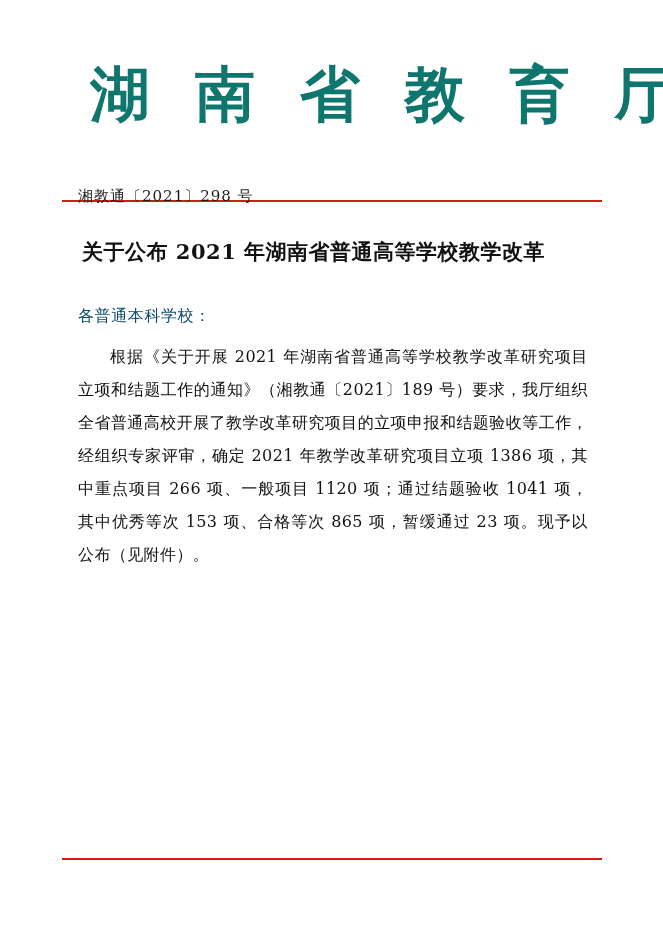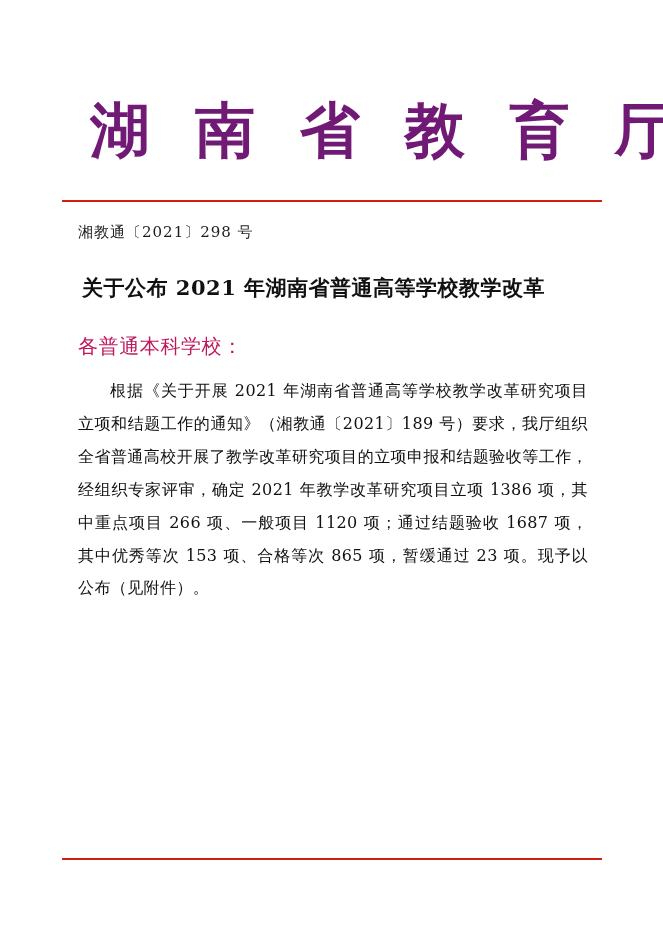--- a/index.html
+++ b/index.html
@@ -19,23 +19,23 @@
     box-sizing: border-box;
   }
   .doc-inner {
     position: absolute;
     left: 78px;
     top: 0;
     width: 510px;
     height: 952px;
   }
   .masthead {
-    margin-top: 96px;
+    margin-top: 60px;
     text-align: left;
-    color: #701a75;
+    color: #0f766e;
     font-family: "DejaVu Serif", "Liberation Serif", serif;
     font-weight: bold;
     font-size: 60px;
     letter-spacing: 12px;
     line-height: 1.15;
     white-space: nowrap;
     text-indent: 12px;
   }
   .doc-number {
     margin-top: 58px;
@@ -49,24 +49,24 @@
     margin-top: 28px;
     text-align: left;
     font-size: 21px;
     font-weight: bold;
     line-height: 1.75;
     color: #111111;
     letter-spacing: 0.5px;
     padding: 0 4px;
   }
   .salutation {
-    margin-top: 20px;
-    font-size: 20px;
+    margin-top: 30px;
+    font-size: 16px;
     line-height: 1.9;
-    color: #be185d;
+    color: #0c4a6e;
     letter-spacing: 0.6px;
   }
   .para {
     margin-top: 10px;
     font-size: 16px;
     line-height: 2.06;
     color: #111111;
     text-align: justify;
     text-align-last: left;
     text-indent: 2em;
@@ -101,20 +101,20 @@
     <div class="masthead">湖 南 省 教 育 厅</div>
 
     <div class="doc-number">湘教通〔2021〕298 号</div>
 
     <div class="title">
       <div>关于公布 2021 年湖南省普通高等学校教学改革</div>
     </div>
 
     <div class="salutation">各普通本科学校：</div>
 
-    <div class="para">根据《关于开展 2021 年湖南省普通高等学校教学改革研究项目立项和结题工作的通知》（湘教通〔2021〕189 号）要求，我厅组织全省普通高校开展了教学改革研究项目的立项申报和结题验收等工作，经组织专家评审，确定 2021 年教学改革研究项目立项 1386 项，其中重点项目 266 项、一般项目 1120 项；通过结题验收 1687 项，其中优秀等次 153 项、合格等次 865 项，暂缓通过 23 项。现予以公布（见附件）。</div>
+    <div class="para">根据《关于开展 2021 年湖南省普通高等学校教学改革研究项目立项和结题工作的通知》（湘教通〔2021〕189 号）要求，我厅组织全省普通高校开展了教学改革研究项目的立项申报和结题验收等工作，经组织专家评审，确定 2021 年教学改革研究项目立项 1386 项，其中重点项目 266 项、一般项目 1120 项；通过结题验收 1041 项，其中优秀等次 153 项、合格等次 865 项，暂缓通过 23 项。现予以公布（见附件）。</div>
 
 
   </div>
 
   <div class="rule-bottom"></div>
 
 </div>
 
 </body></html>

